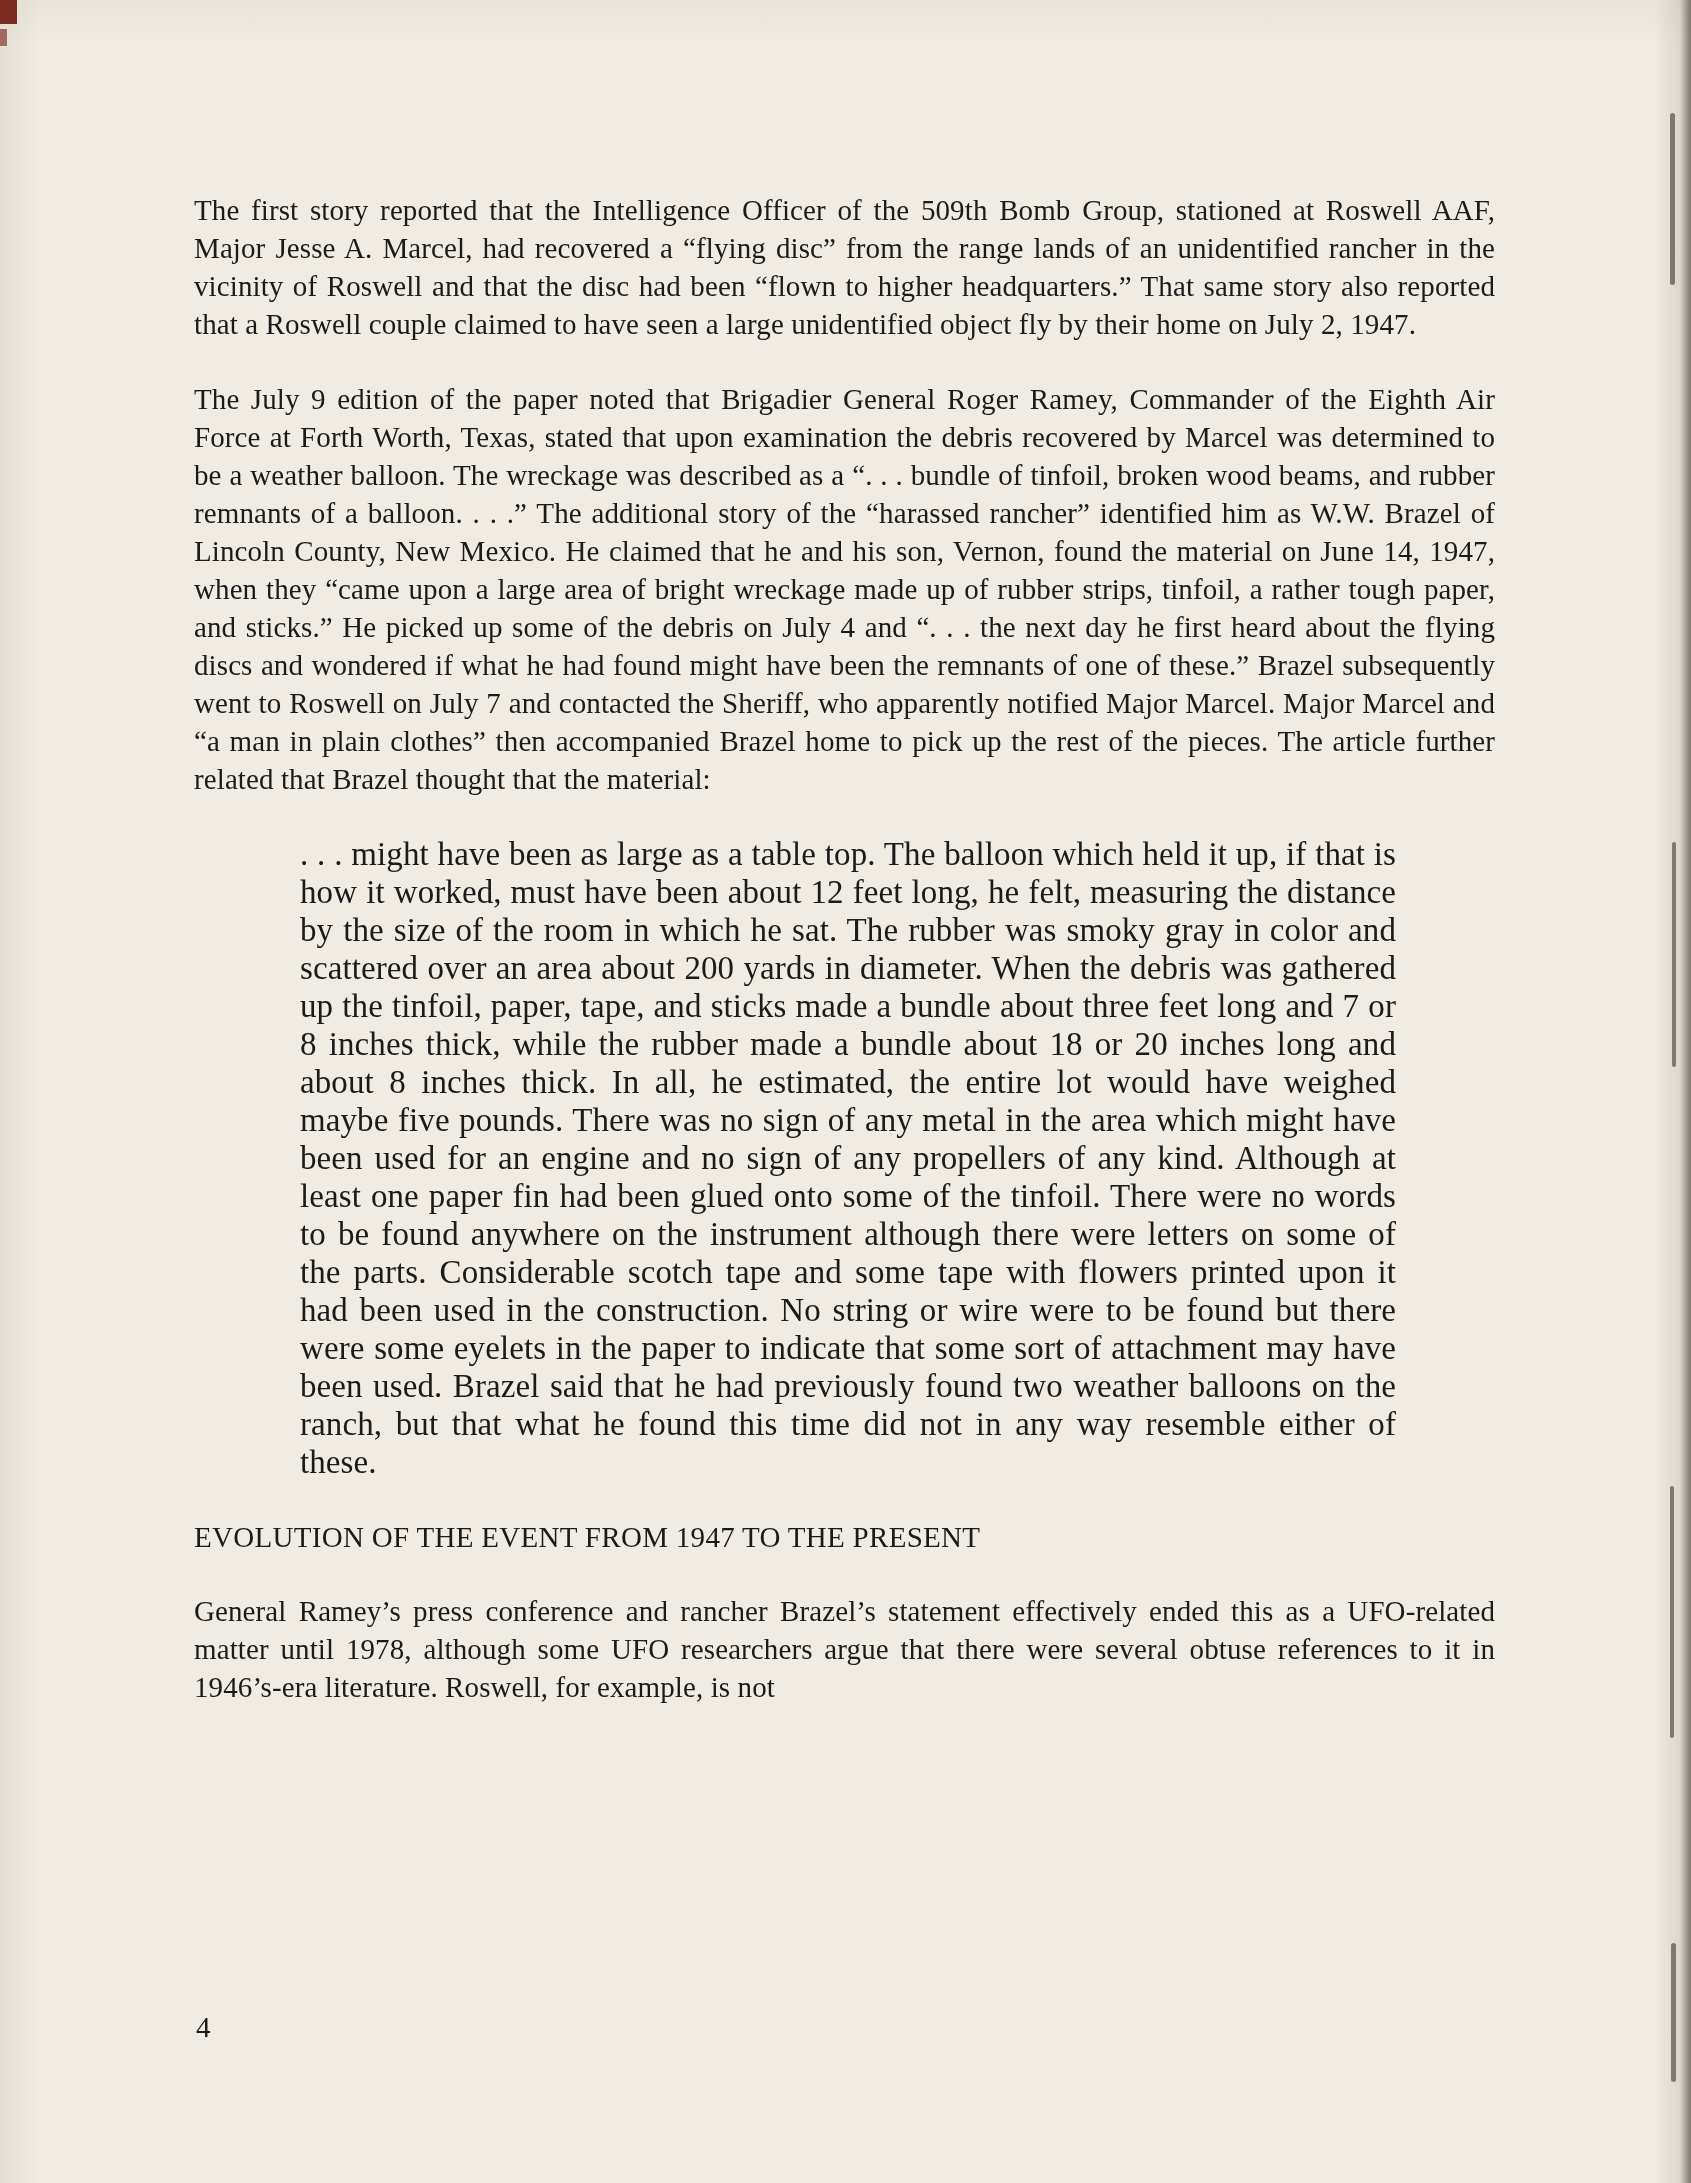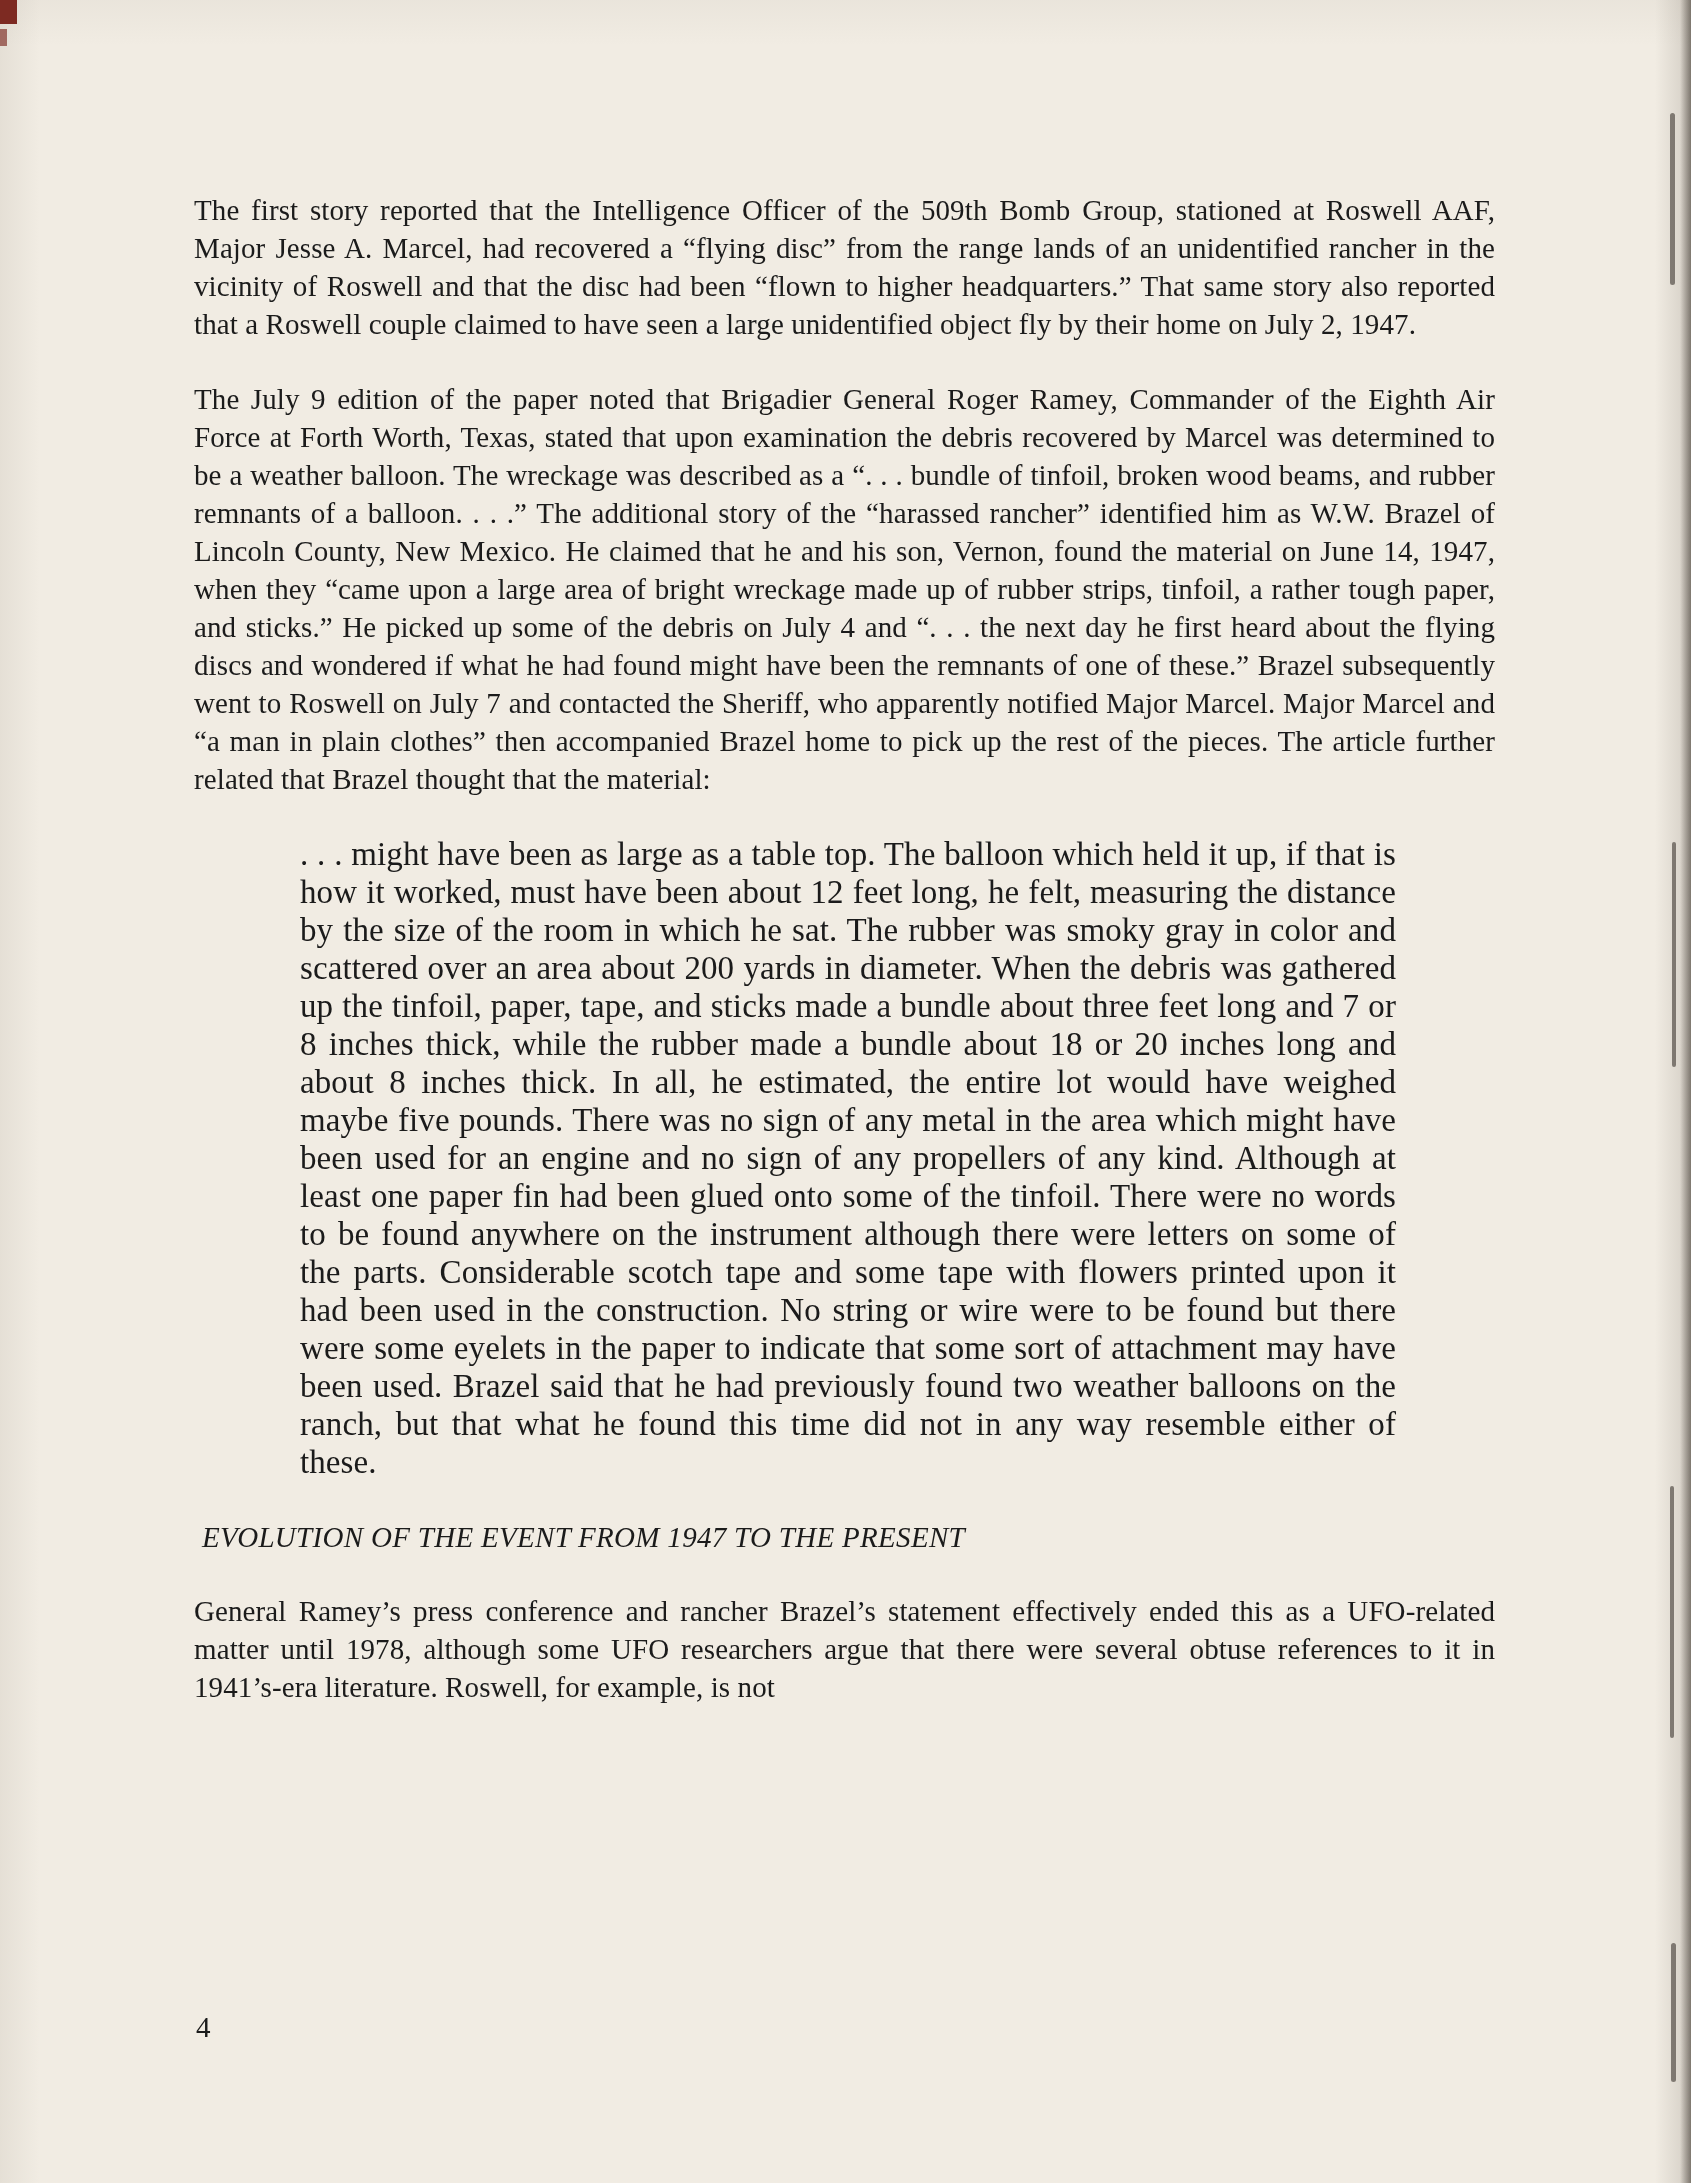--- a/index.html
+++ b/index.html
@@ -45,23 +45,22 @@
     font-size: 33px;
     line-height: 38px;
     text-align: justify;
     margin: 0 99px 37px 106px;
     letter-spacing: 0.1px;
   }
   h2.section-heading {
     font-size: 29px;
     line-height: 38px;
     font-weight: normal;
-    margin: 0 0 36px 8px;
+    margin: 0 0 36px 0;
     letter-spacing: 0.3px;
-    font-style: italic;
   }
   .page-number {
     position: absolute;
     left: 196px;
     top: 2008px;
     font-size: 29px;
     line-height: 38px;
   }
   
   .corner-mark {
@@ -106,21 +105,21 @@
 
 <div class="page">
   <p class="para">The first story reported that the Intelligence Officer of the 509th Bomb Group, stationed at Roswell AAF, Major Jesse A. Marcel, had recovered a “flying disc” from the range lands of an unidentified rancher in the vicinity of Roswell and that the disc had been “flown to higher headquarters.” That same story also reported that a Roswell couple claimed to have seen a large unidentified object fly by their home on July 2, 1947.</p>
 
   <p class="para">The July 9 edition of the paper noted that Brigadier General Roger Ramey, Commander of the Eighth Air Force at Forth Worth, Texas, stated that upon examination the debris recovered by Marcel was determined to be a weather balloon. The wreckage was described as a “. . . bundle of tinfoil, broken wood beams, and rubber remnants of a balloon. . . .” The additional story of the “harassed rancher” identified him as W.W. Brazel of Lincoln County, New Mexico. He claimed that he and his son, Vernon, found the material on June 14, 1947, when they “came upon a large area of bright wreckage made up of rubber strips, tinfoil, a rather tough paper, and sticks.” He picked up some of the debris on July 4 and “. . . the next day he first heard about the flying discs and wondered if what he had found might have been the remnants of one of these.” Brazel subsequently went to Roswell on July 7 and contacted the Sheriff, who apparently notified Major Marcel. Major Marcel and “a man in plain clothes” then accompanied Brazel home to pick up the rest of the pieces. The article further related that Brazel thought that the material:</p>
 
   <blockquote class="bq">. . . might have been as large as a table top. The balloon which held it up, if that is how it worked, must have been about 12 feet long, he felt, measuring the distance by the size of the room in which he sat. The rubber was smoky gray in color and scattered over an area about 200 yards in diameter. When the debris was gathered up the tinfoil, paper, tape, and sticks made a bundle about three feet long and 7 or 8 inches thick, while the rubber made a bundle about 18 or 20 inches long and about 8 inches thick. In all, he estimated, the entire lot would have weighed maybe five pounds. There was no sign of any metal in the area which might have been used for an engine and no sign of any propellers of any kind. Although at least one paper fin had been glued onto some of the tinfoil. There were no words to be found anywhere on the instrument although there were letters on some of the parts. Considerable scotch tape and some tape with flowers printed upon it had been used in the construction. No string or wire were to be found but there were some eyelets in the paper to indicate that some sort of attachment may have been used. Brazel said that he had previously found two weather balloons on the ranch, but that what he found this time did not in any way resemble either of these.</blockquote>
 
   <h2 class="section-heading">EVOLUTION OF THE EVENT FROM 1947 TO THE PRESENT</h2>
 
-  <p class="para">General Ramey’s press conference and rancher Brazel’s statement effectively ended this as a UFO-related matter until 1978, although some UFO researchers argue that there were several obtuse references to it in 1941’s-era literature. Roswell, for example, is not</p>
+  <p class="para">General Ramey’s press conference and rancher Brazel’s statement effectively ended this as a UFO-related matter until 1978, although some UFO researchers argue that there were several obtuse references to it in 1946’s-era literature. Roswell, for example, is not</p>
 
   <div class="page-number">4</div>
 </div>
 
 <div class="corner-mark"></div>
 <div class="corner-mark2"></div>
 <div class="edge-shade"></div>
 <div class="edge-line a"></div>
 <div class="edge-line b"></div>
 <div class="edge-line c"></div>

